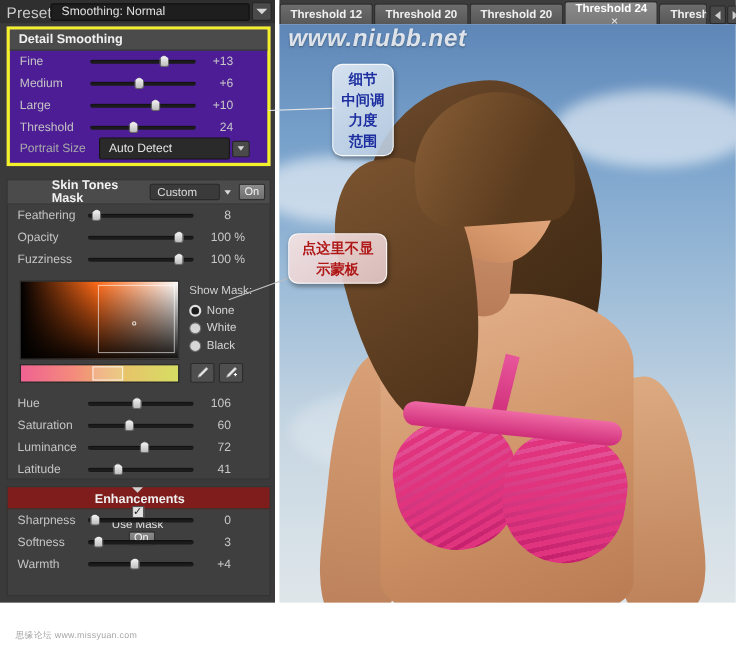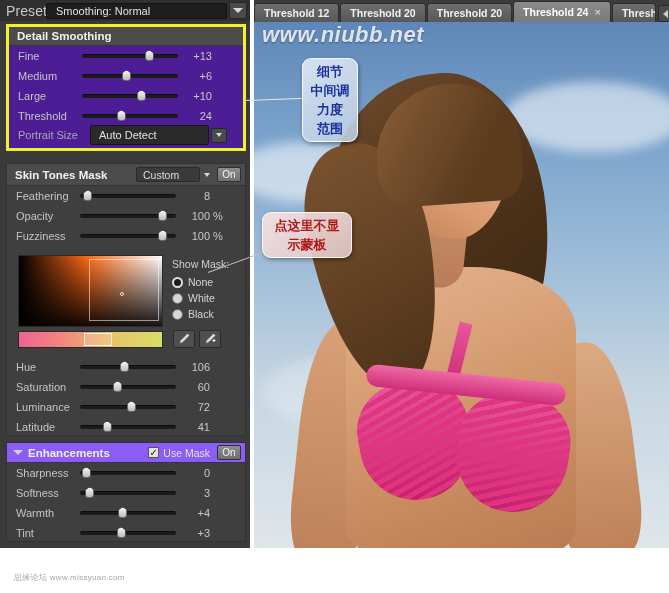--- a/index.html
+++ b/index.html
@@ -112,21 +112,21 @@
 
   
   #skin-group {
     position: absolute; left: 6px; top: 163px; width: 240px; height: 273px;
     background: #3f3f3f; border: 1px solid #333;
   }
   .skin-header {
     height: 22px; background: #4b4b4b; display: flex; align-items: center;
     padding: 0 4px 0 8px; border-bottom: 1px solid #353535;
   }
-  .skin-title { color: #f2f2f2; font-size: 11.5px; font-weight: bold; flex: 1; }
+  .skin-title { color: #f2f2f2; font-size: 11.5px; font-weight: bold; flex: 1; margin-left: 32px; }
   .custom-field {
     width: 64px; height: 15px; background: #3a3a3a; border: 1px solid #2a2a2a;
     color: #ddd; font-size: 10.5px; display: flex; align-items: center;
     padding-left: 6px; border-radius: 2px;
   }
   .custom-arrow { width: 14px; display:flex; align-items:center; justify-content:center; }
   .on-btn {
     width: 24px; height: 15px; margin-left: 3px;
     background: linear-gradient(#8d8d8d,#6f6f6f);
     border: 1px solid #303030; border-radius: 2px;
@@ -183,22 +183,22 @@
     background: #4f4f4f; border: 1px solid #2b2b2b; border-radius: 2px;
     display: flex; align-items: center; justify-content: center;
   }
 
   
   #enh-group {
     position: absolute; left: 6px; top: 442px; width: 240px; height: 100px;
     background: #3f3f3f; border: 1px solid #333;
   }
   .enh-header {
-    height: 20px; background: #8b5cf6; display: flex; align-items: center;
-    padding: 0 4px 0 6px; border-bottom: 1px solid #353535;
+    height: 20px; background: #7f1d1d; display: flex; align-items: center;
+    padding: 0 4px 0 6px; border-bottom: 1px solid #353535; flex-direction: column;
   }
   .caret {
     width:0;height:0;border-left:5px solid transparent;border-right:5px solid transparent;
     border-top:5px solid #d0d0d0; margin-right:5px;
   }
   .enh-title { color: #efefef; font-size: 11.5px; font-weight: bold; flex: 1; }
   .chk {
     width: 11px; height: 11px; background: #e2e2e2; border: 1px solid #555;
     margin-right: 4px; display: flex; align-items: center; justify-content: center;
     color: #1a1a1a; font-size: 10px; line-height: 1;
@@ -214,21 +214,21 @@
   .tab {
     height: 19px; margin-right: 1px; padding: 0 9px;
     background: linear-gradient(#6d6d6d,#585858);
     border: 1px solid #2e2e2e; border-bottom: none;
     border-radius: 3px 3px 0 0;
     color: #f0f0f0; font-size: 10.5px; font-weight: bold;
     display: flex; align-items: center; white-space: nowrap;
   }
   .tab.active {
     background: linear-gradient(#8a8a8a,#7a7a7a);
-    color: #ffffff; height: 21px;
+    color: #ffffff; height: 21px; flex-direction: column;
   }
   .tab.clipped { overflow: hidden; max-width: 44px; padding-right: 0; }
   .tab .x { margin-left: 6px; font-weight: normal; font-size: 11px; color: #e8e8e8; }
   .navbtn {
     width: 15px; height: 17px; margin-left: 1px;
     background: #4a4a4a; border: 1px solid #2a2a2a; border-radius: 2px;
     display: flex; align-items: center; justify-content: center;
   }
   .tri-left { width:0;height:0;border-top:4px solid transparent;border-bottom:4px solid transparent;border-right:5px solid #cfcfcf; }
   .tri-right { width:0;height:0;border-top:4px solid transparent;border-bottom:4px solid transparent;border-left:5px solid #cfcfcf; }
@@ -555,28 +555,20 @@
         <span class="val">3</span>
       </div>
       <div class="row">
         <span class="nm">Warmth</span>
         <span class="track-wrap">
           <span class="track"></span>
           <span class="knob" id="k-warm" style="left: 38.28px;"></span>
         </span>
         <span class="val">+4</span>
       </div>
-      <div class="row">
-        <span class="nm">Tint</span>
-        <span class="track-wrap">
-          <span class="track"></span>
-          <span class="knob" id="k-tint" style="left: 36.54px;"></span>
-        </span>
-        <span class="val">+3</span>
-      </div>
     </div>
   </div>
 
   <div id="tabbar">
     <div class="tab">
       <span>Threshold 12</span>
     </div>
     <div class="tab">
       <span>Threshold 20</span>
     </div>

